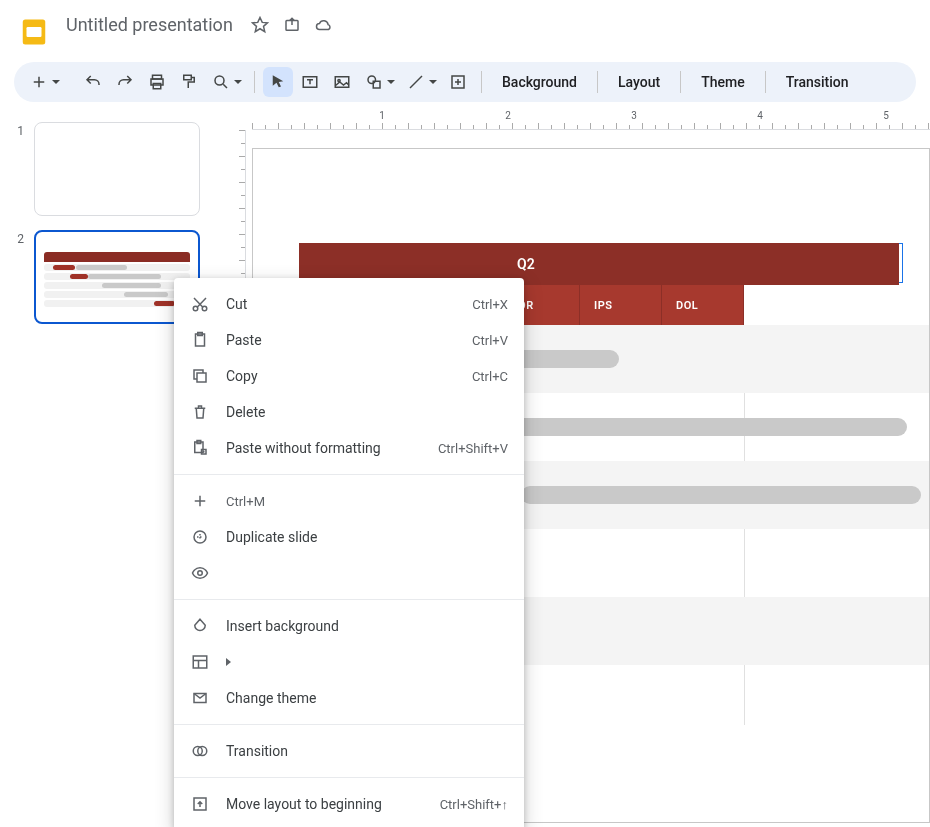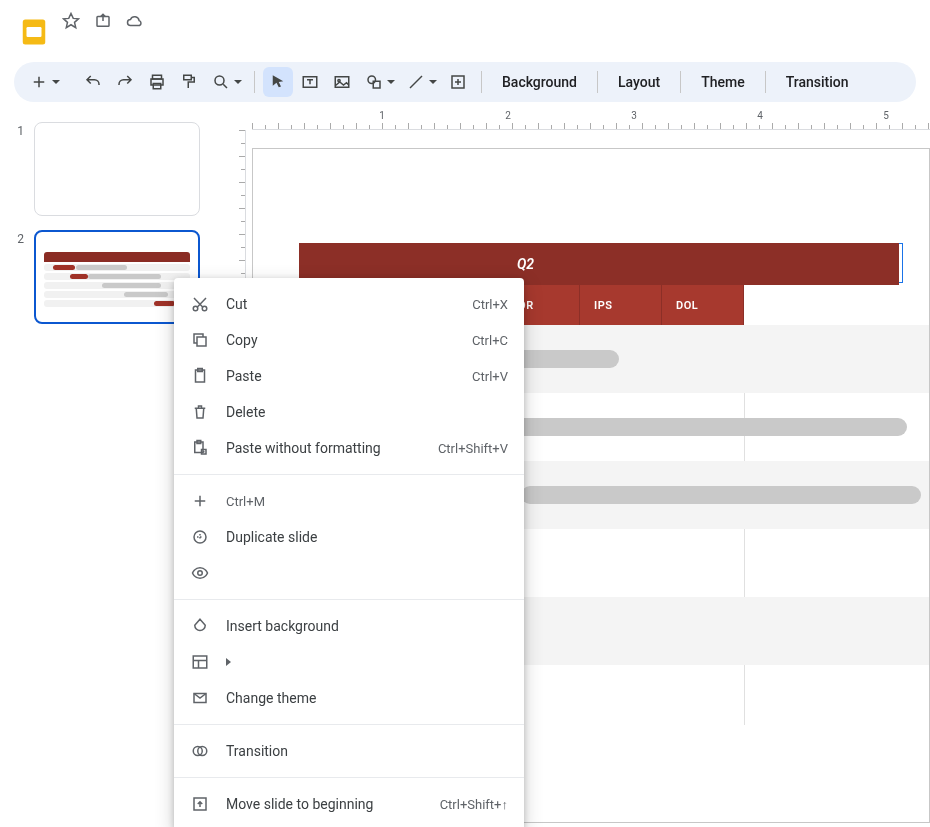--- a/index.html
+++ b/index.html
@@ -305,20 +305,21 @@
 
 <div class="header">
   <div class="logo">
     <svg viewBox="0 0 24 24">
         <rect x="3" y="2" width="18" height="20" rx="2" fill="#f5ba15"></rect>
         <rect x="6" y="8" width="12" height="8" rx="1" fill="#fff"></rect>
       </svg>
   </div>
   <div class="title-area">
     <div class="doc-title-row">
+      <span class="doc-title">Untitled presentation</span>
       <span class="title-icon">
           <svg viewBox="0 0 24 24" fill="none" stroke="currentColor" stroke-width="2">
             <path d="M12 2l3 6.5 7 .6-5.3 4.7 1.6 7L12 17l-6.3 3.8 1.6-7L2 9.1l7-.6z"></path>
           </svg>
         </span>
       <span class="title-icon">
           <svg viewBox="0 0 24 24" fill="none" stroke="currentColor" stroke-width="2">
             <rect x="4" y="6" width="16" height="13" rx="1"></rect>
             <path d="M9 6l3-3 3 3M12 3v9"></path>
           </svg>
@@ -565,21 +566,21 @@
         <div class="minor" style="top: 663px;"></div>
         <div class="minor" style="top: 676px; width: 6px;"></div>
       </div>
     <div class="slide-canvas">
 
       <div class="sel-box" style="left:600px;top:94px;width:50px;height:40px;"></div>
       <div class="handle" style="left:595px;top:109px;"></div>
       <div class="gantt">
         <div class="q-row" id="q-row">
             <div class="q-cell" style="width: 200px;"></div>
-            <div class="q-cell" style="width: 400px; font-style: italic;">Q2</div>
+            <div class="q-cell" style="width: 400px;">Q2</div>
           </div>
         <div class="m-row" id="m-row">
             <div class="m-cell" style="width: 35px; background: rgb(167, 57, 46);"></div>
             <div class="m-cell" style="width: 82px;">IPS</div>
             <div class="m-cell" style="width: 82px;">DOL</div>
             <div class="m-cell" style="width: 82px;">LOR</div>
             <div class="m-cell" style="width: 82px;">IPS</div>
             <div class="m-cell" style="width: 82px;">DOL</div>
           </div>
         <div style="position:relative;">
@@ -617,36 +618,36 @@
           <circle cx="18" cy="18" r="3"></circle>
           <path d="M8.5 16L20 4M15.5 16L4 4"></path>
         </svg>
       </span>
       <span class="cm-label">Cut</span>
       <span class="cm-shortcut">Ctrl+X</span>
     </div>
     <div class="cm-item">
       <span class="cm-icon">
         <svg viewBox="0 0 24 24" fill="none" stroke="currentColor" stroke-width="2">
+          <rect x="6" y="4" width="12" height="16"></rect>
+          <rect x="9" y="2" width="6" height="4"></rect>
+        </svg>
+      </span>
+      <span class="cm-label">Paste</span>
+      <span class="cm-shortcut">Ctrl+V</span>
+    </div>
+    <div class="cm-item">
+      <span class="cm-icon">
+        <svg viewBox="0 0 24 24" fill="none" stroke="currentColor" stroke-width="2">
           <rect x="8" y="8" width="12" height="12"></rect>
           <path d="M16 8V4H4v12h4"></path>
         </svg>
       </span>
       <span class="cm-label">Copy</span>
       <span class="cm-shortcut">Ctrl+C</span>
-    </div>
-    <div class="cm-item">
-      <span class="cm-icon">
-        <svg viewBox="0 0 24 24" fill="none" stroke="currentColor" stroke-width="2">
-          <rect x="6" y="4" width="12" height="16"></rect>
-          <rect x="9" y="2" width="6" height="4"></rect>
-        </svg>
-      </span>
-      <span class="cm-label">Paste</span>
-      <span class="cm-shortcut">Ctrl+V</span>
     </div>
     <div class="cm-item">
       <span class="cm-icon">
         <svg viewBox="0 0 24 24" fill="none" stroke="currentColor" stroke-width="2">
           <path d="M5 7h14M10 7V4h4v3M7 7l1 13h8l1-13"></path>
         </svg>
       </span>
       <span class="cm-label">Delete</span>
     </div>
     <div class="cm-item">
@@ -723,16 +724,16 @@
       <span class="cm-label">Transition</span>
     </div>
     <div class="cm-sep"></div>
     <div class="cm-item">
       <span class="cm-icon">
         <svg viewBox="0 0 24 24" fill="none" stroke="currentColor" stroke-width="2">
           <rect x="4" y="4" width="16" height="16"></rect>
           <path d="M12 16V9M9 12l3-3 3 3"></path>
         </svg>
       </span>
-      <span class="cm-label">Move slide to beginning</span>
+      <span class="cm-label">Move layout to beginning</span>
       <span class="cm-shortcut">Ctrl+Shift+↑</span>
     </div>
   </div>
 
 </body></html>

